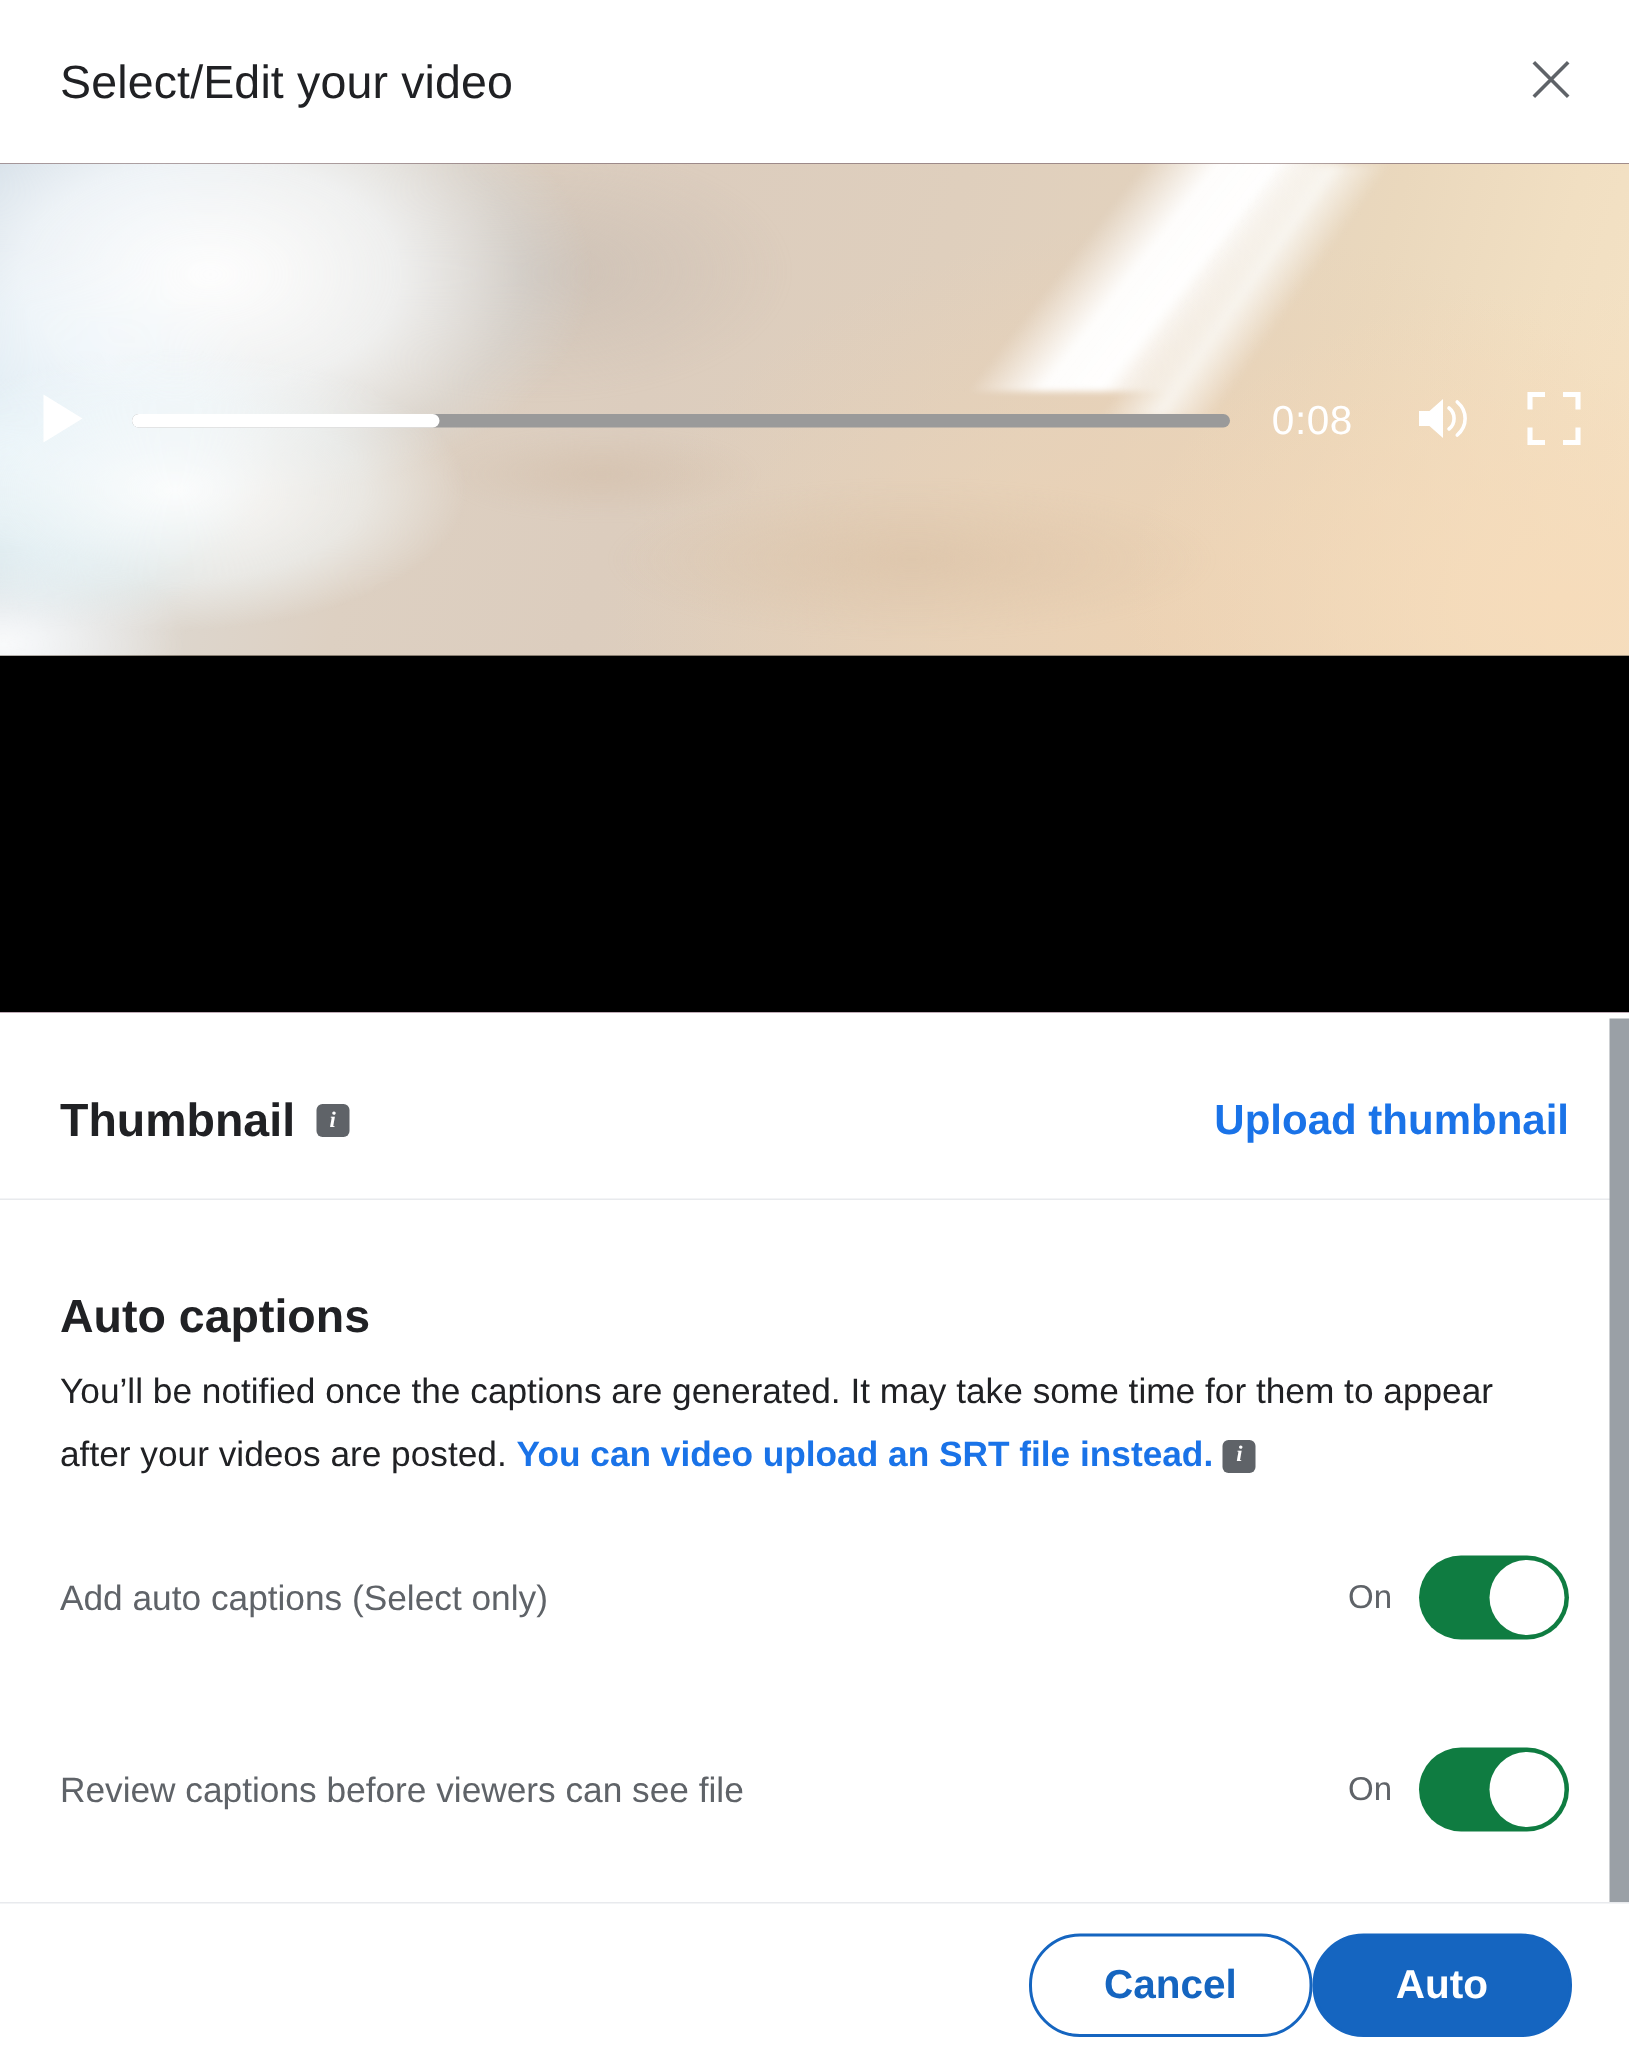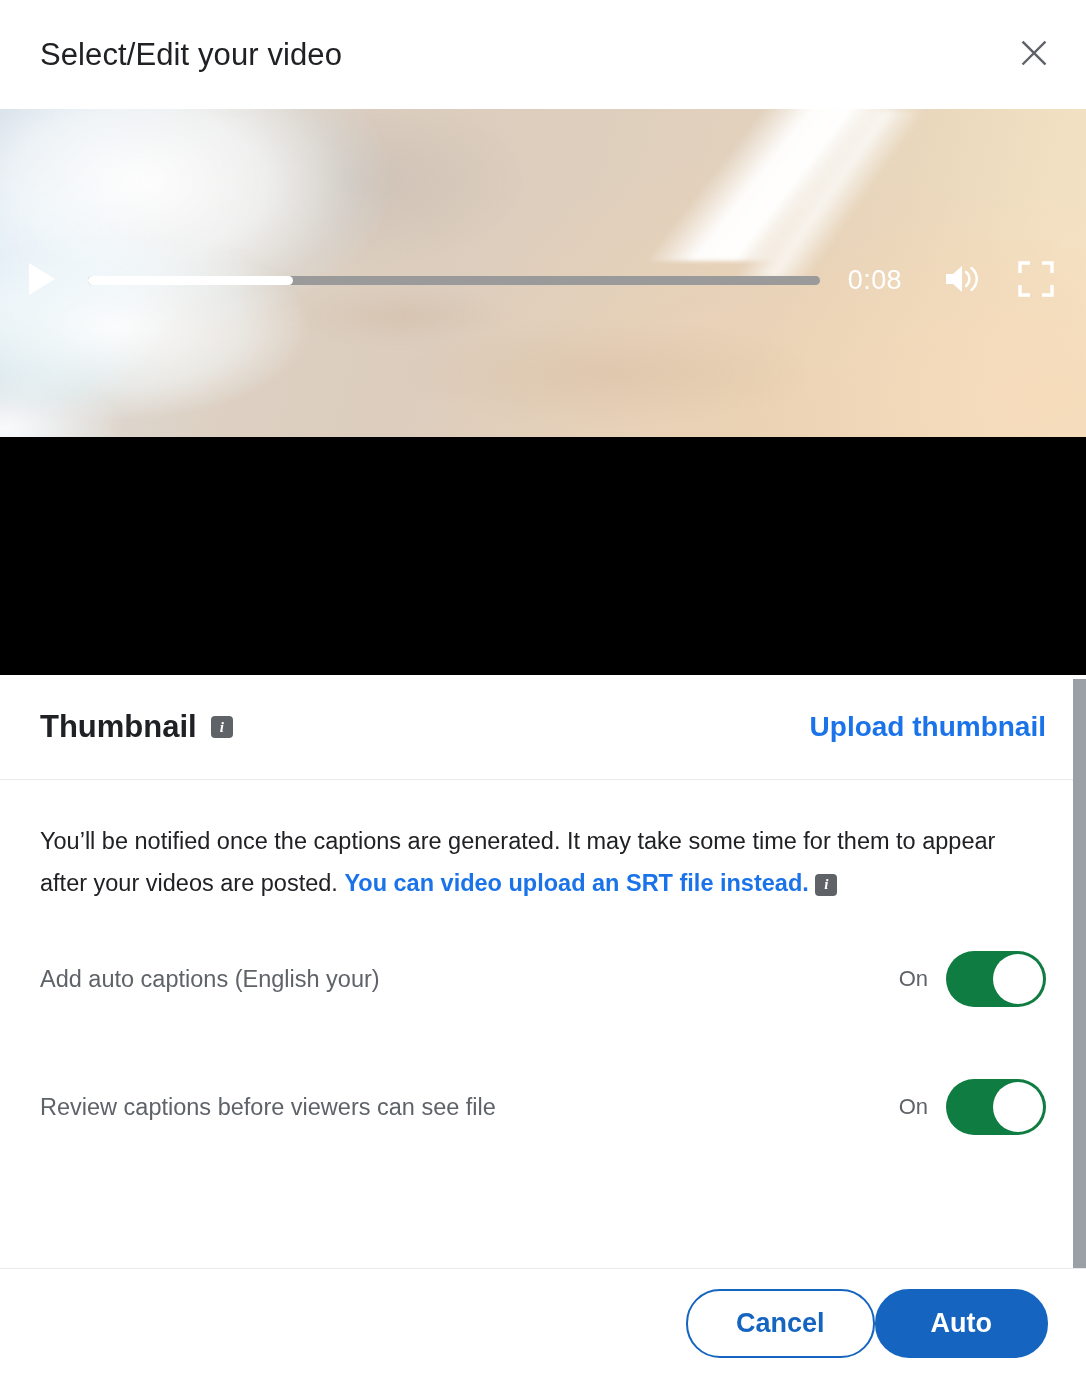--- a/index.html
+++ b/index.html
@@ -184,20 +184,21 @@
 
   
   .body-scroll {
     position: relative;
     flex: 1 1 auto;
     background: #fff;
     overflow: hidden;
   }
   .section {
     padding: 16px 40px;
+    margin-top: 20px;
   }
   .thumb-section {
     height: 105px;
     display: flex;
     align-items: center;
     justify-content: space-between;
     border-bottom: 1px solid #e8eaed;
   }
   .thumb-left { display: flex; align-items: center; gap: 14px; }
   .thumb-title {
@@ -390,27 +391,28 @@
 
     <div class="section thumb-section">
       <div class="thumb-left">
         <span class="thumb-title">Thumbnail</span>
         <span class="info-icon">i</span>
       </div>
       <a class="link-strong">Upload thumbnail</a>
     </div>
 
     <div class="section captions-section">
+      <div class="captions-title">Auto captions</div>
       <div class="captions-desc">
         <span>You’ll be notified once the captions are generated. It may take some time for them to appear after your videos are posted. </span><span class="inline-link">You can video upload an SRT file instead.</span>
         <span class="info-icon">i</span>
       </div>
 
       <div class="toggle-row">
-        <span class="toggle-label">Add auto captions (English your)</span>
+        <span class="toggle-label">Add auto captions (Select only)</span>
         <span class="toggle-right">
           <span class="toggle-state">On</span>
           <span class="switch">
             <span class="knob"></span>
           </span>
         </span>
       </div>
 
       <div class="toggle-row second">
         <span class="toggle-label">Review captions before viewers can see file</span>

